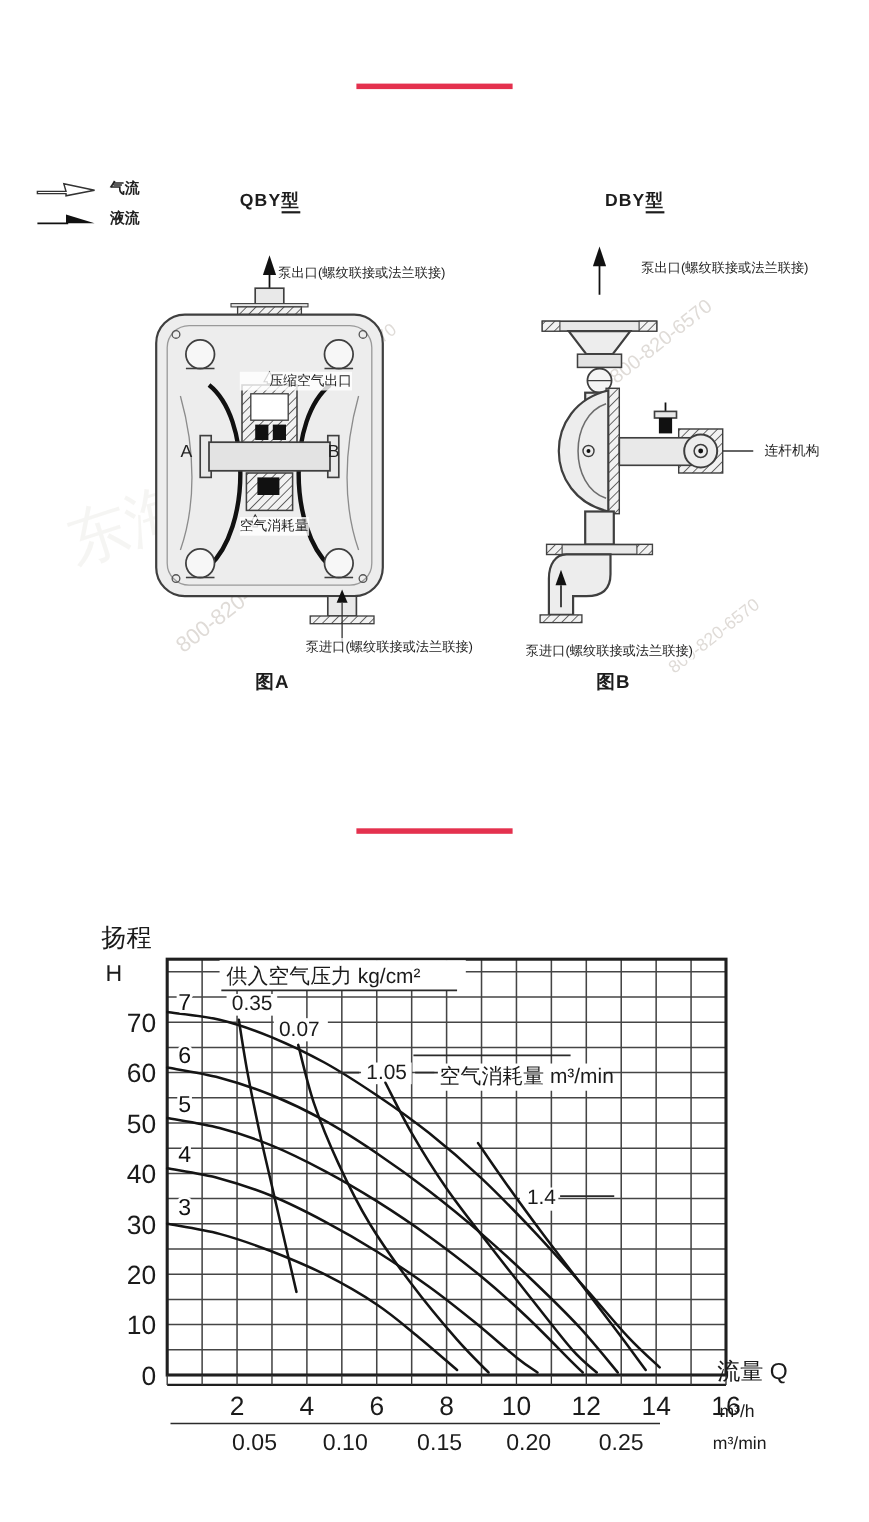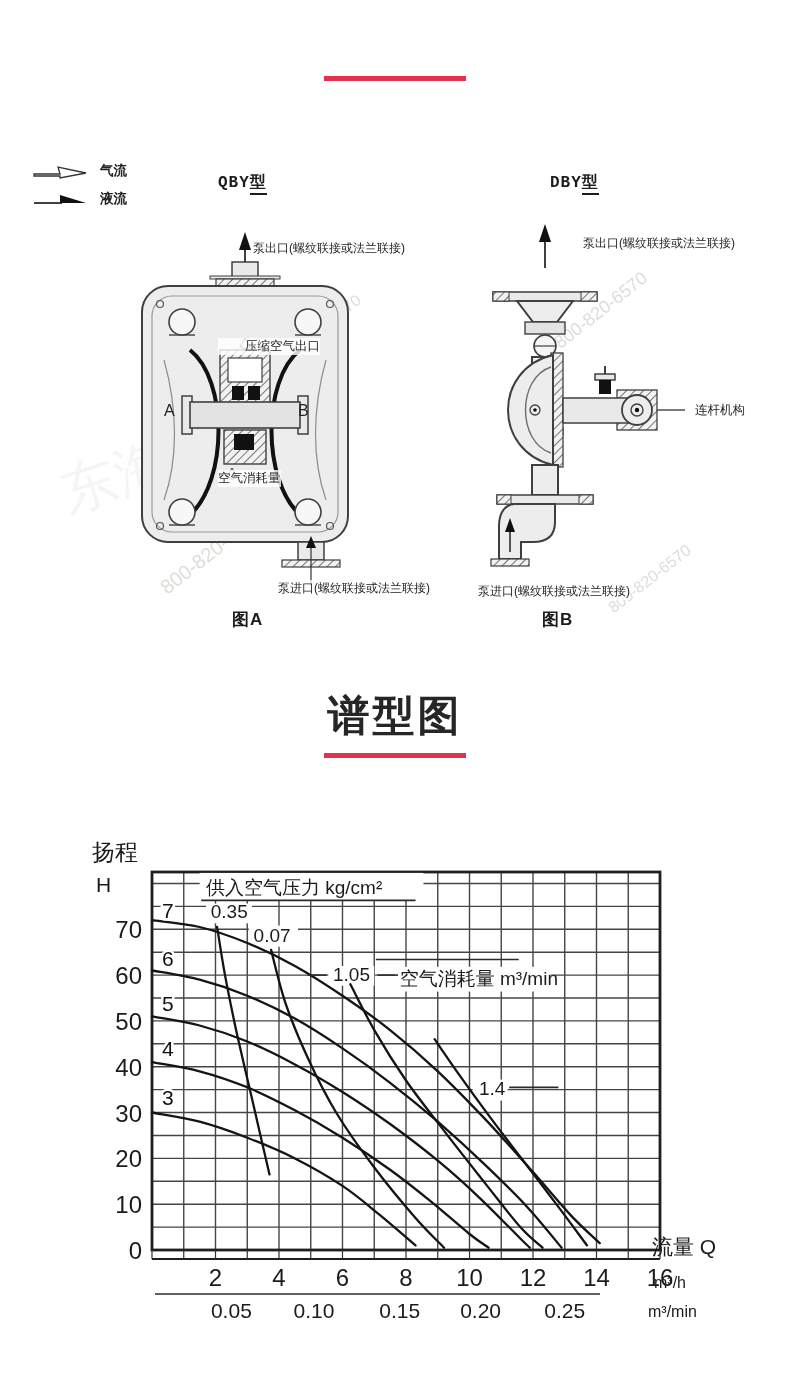--- a/index.html
+++ b/index.html
@@ -3,21 +3,21 @@
 <meta charset="utf-8">
 <style>
   html,body{margin:0;padding:0;background:#ffffff;}
   .page{position:relative;width:790px;height:1384px;background:#fff;overflow:hidden;
         font-family:"Liberation Sans","DejaVu Sans",sans-serif;color:#222;}
   .abs{position:absolute;}
   .sec-title{position:absolute;left:0;right:0;text-align:center;
              font-size:42px;font-weight:700;letter-spacing:3px;color:#262626;}
   .sec-rule{position:absolute;left:50%;transform:translateX(-50%);
             width:142px;height:5px;background:#e4314e;}
-  .fig-label{font-size:16px;font-weight:700;color:#1d1d1d;letter-spacing:1px;font-family:Liberation Mono, monospace;}
+  .fig-label{font-size:16px;font-weight:700;color:#1d1d1d;letter-spacing:1px;}
   .fig-label .suffix{border-bottom:2px solid #1d1d1d;padding-bottom:1px;}
   .port-label{font-size:12px;color:#1f1f1f;white-space:nowrap;background:rgba(255,255,255,.75);}
   .small-label{font-size:12.5px;color:#1f1f1f;white-space:nowrap;background:rgba(255,255,255,.8);}
   .chamber-label{font-size:16px;color:#222;}
   .caption{font-size:17px;font-weight:600;color:#1c1c1c;letter-spacing:1px;text-align:right;}
   .legend-row{display:flex;align-items:flex-end;gap:10px;height:28px;}
   .legend-row .txt{font-size:13.5px;font-weight:600;color:#222;}
   .wm{position:absolute;color:rgba(170,160,150,.38);white-space:nowrap;pointer-events:none;}
   svg text{font-family:"Liberation Sans","DejaVu Sans",sans-serif;}
   .fig-svg .outline{fill:#ededed;stroke:#3f3f3f;stroke-width:2;}
@@ -181,21 +181,20 @@
       <polygon points="55,296 50,310 60,310" fill="#111"></polygon>
       <line x1="55" y1="310" x2="55" y2="330" stroke="#111" stroke-width="1.4"></line>
     </svg>
 
     <span class="abs port-label" style="left:583px;top:95px;">泵出口(螺纹联接或法兰联接)</span>
     <span class="abs small-label" style="left:695px;top:262px;">连杆机构</span>
     <span class="abs port-label" style="left:478px;top:443px;">泵进口(螺纹联接或法兰联接)</span>
     <span class="abs caption" style="left:542px;top:468px;">图B</span>
   </div>
 
-  <h1 class="sec-title" style="top:688px;margin:0;">谱型图</h1>
   <div class="sec-rule" style="top:753px;"></div>
 
   <div class="abs" style="left:80px;top:830px;width:700px;height:540px;">
     <svg width="700" height="540" viewBox="0 0 700 540">
         <line x1="72" y1="42" x2="72" y2="420" stroke="#454545" stroke-width="1.4"></line>
         <line x1="103.75" y1="42" x2="103.75" y2="420" stroke="#454545" stroke-width="1.4"></line>
         <line x1="135.5" y1="42" x2="135.5" y2="420" stroke="#454545" stroke-width="1.4"></line>
         <line x1="167.25" y1="42" x2="167.25" y2="420" stroke="#454545" stroke-width="1.4"></line>
         <line x1="199" y1="42" x2="199" y2="420" stroke="#454545" stroke-width="1.4"></line>
         <line x1="230.75" y1="42" x2="230.75" y2="420" stroke="#454545" stroke-width="1.4"></line>

